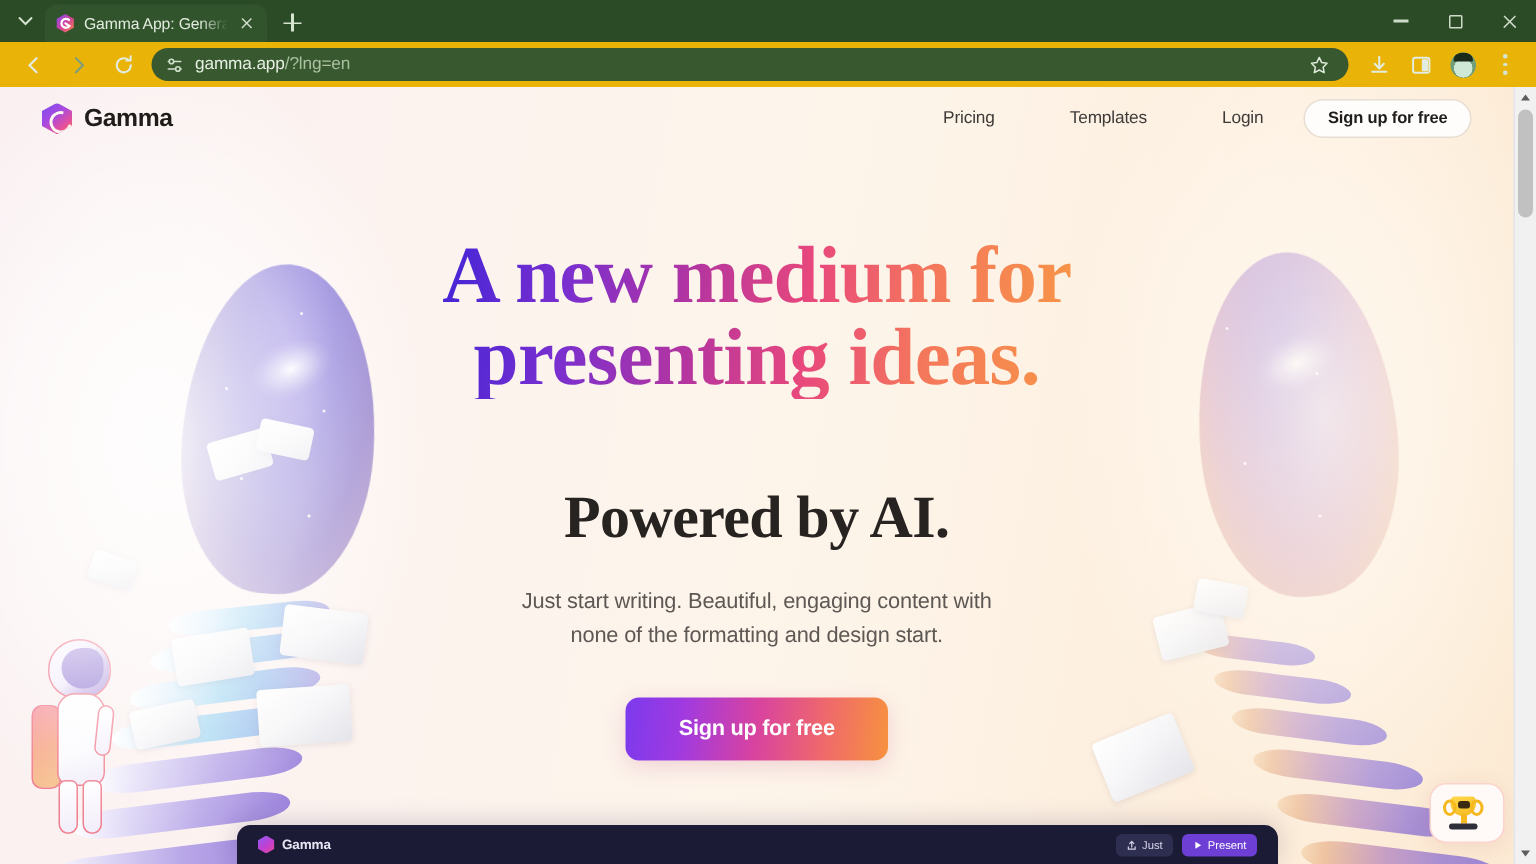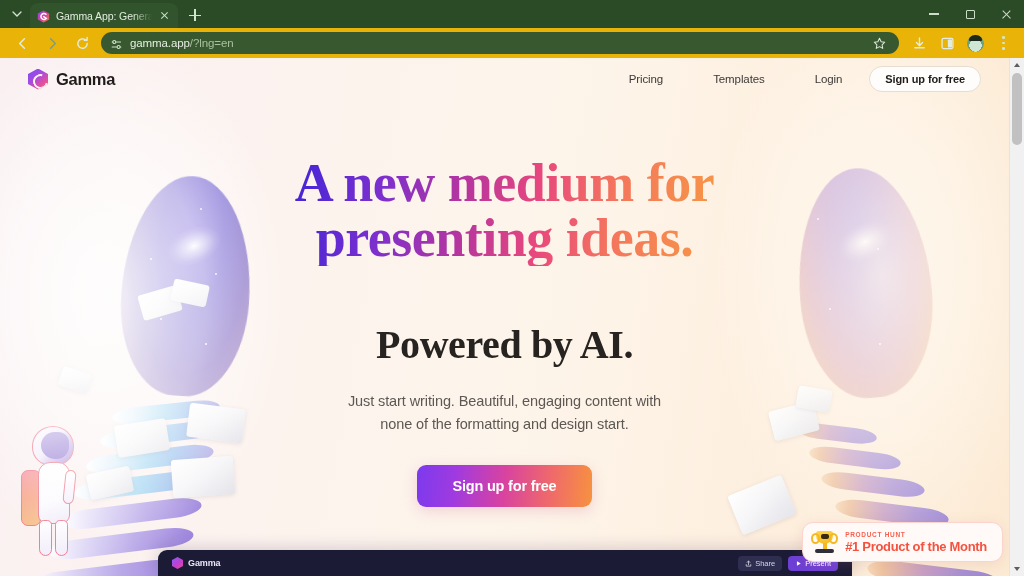--- a/index.html
+++ b/index.html
@@ -514,42 +514,38 @@
       <div class="ap-brand">
         <span class="ap-mark"></span>
         <span class="ap-name">Gamma</span>
       </div>
       <div class="ap-actions">
         <span class="ap-btn">
           <svg viewBox="0 0 8 8">
             <path d="M4 5.4 L4 1.2 M2.4 2.8 L4 1.1 L5.6 2.8" fill="none" stroke="#d7d4ea" stroke-width="0.9" stroke-linecap="round" stroke-linejoin="round"></path>
             <path d="M1.4 5.2 L1.4 7 L6.6 7 L6.6 5.2" fill="none" stroke="#d7d4ea" stroke-width="0.9" stroke-linecap="round"></path>
           </svg>
-          <span>Share</span>
+          <span>Just</span>
         </span>
         <span class="ap-btn present">
           <svg viewBox="0 0 8 8">
             <polygon points="2.2,1.4 6.6,4 2.2,6.6" fill="#fff"></polygon>
           </svg>
           <span>Present</span>
         </span>
       </div>
     </div>
 
     <div class="ph-badge">
       <span class="ph-trophy">
         <span class="ph-cup"></span>
         <span class="ph-face"></span>
         <span class="ph-stem"></span>
         <span class="ph-base"></span>
       </span>
-      <span>
-        <span class="ph-kicker" style="display:block">PRODUCT HUNT</span>
-        <span class="ph-title" style="display:block">#1 Product of the Month</span>
-      </span>
     </div>
 
     <div class="scrollbar">
       <div class="sb-arrow sb-up"></div>
       <div class="sb-thumb"></div>
       <div class="sb-arrow sb-down"></div>
     </div>
 
   </div>
 </div>

